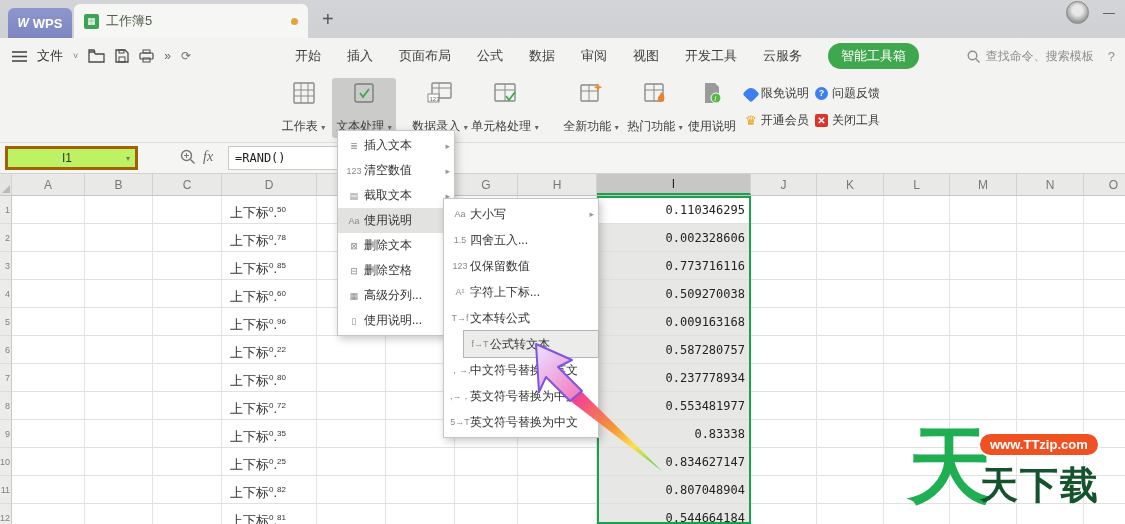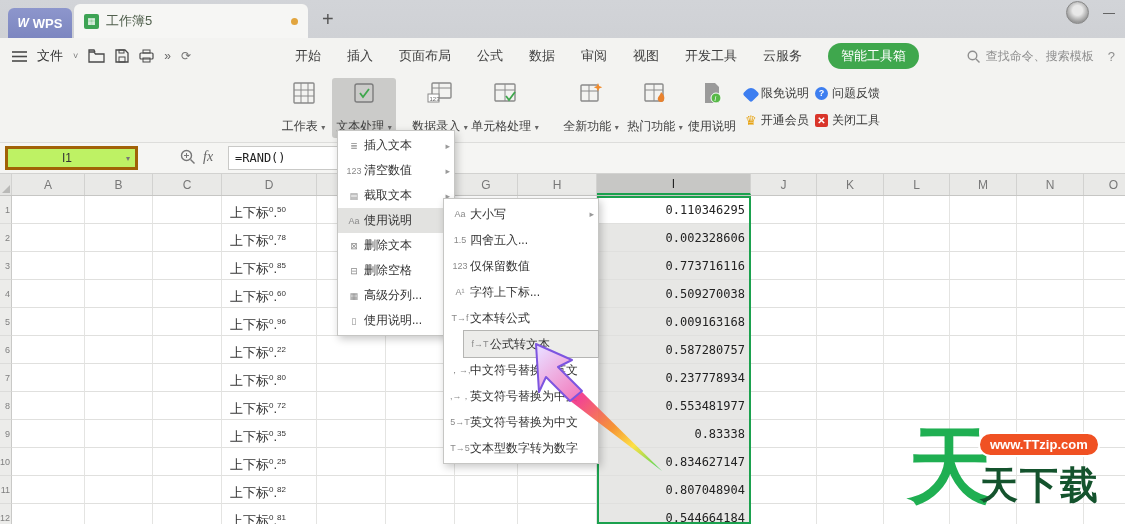--- a/index.html
+++ b/index.html
@@ -572,24 +572,20 @@
         <span class="mlab">中文符号替换为英文</span>
       </div>
       <div class="mi">
         <span class="mico">,→，</span>
         <span class="mlab">英文符号替换为中文</span>
       </div>
       <div class="mi">
         <span class="mico">5→T</span>
         <span class="mlab">英文符号替换为中文</span>
       </div>
-      <div class="mi">
-        <span class="mico">T→5</span>
-        <span class="mlab">文本型数字转为数字</span>
-      </div>
     </div>
 
   <svg class="arrowsvg" viewBox="0 0 1125 524">
     <defs>
       <linearGradient id="gradTail" gradientUnits="userSpaceOnUse" x1="585" y1="395" x2="662" y2="471">
         <stop offset="0" stop-color="#f23d8a"></stop>
           <stop offset="0.4" stop-color="#f7912c"></stop>
         <stop offset="0.65" stop-color="#ffe13d"></stop>
           <stop offset="1" stop-color="#39d353"></stop>
       </linearGradient>

